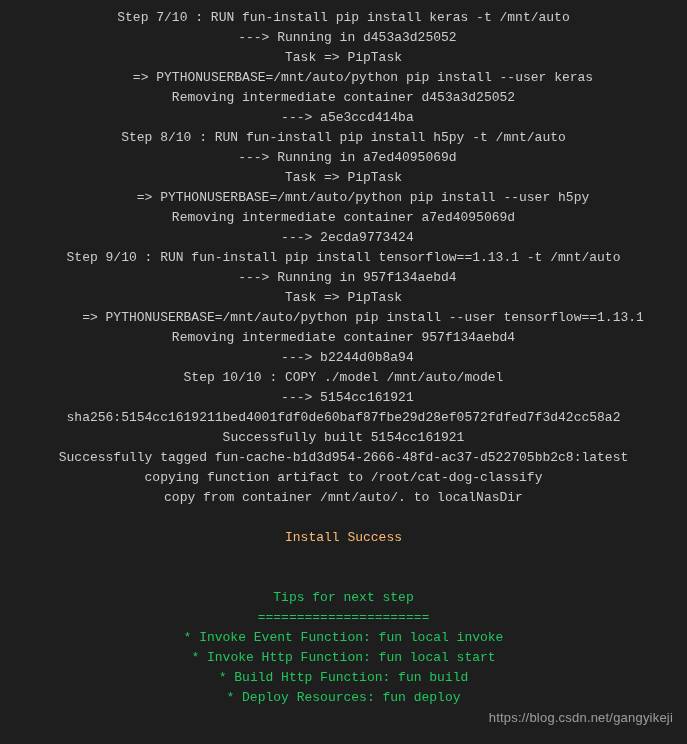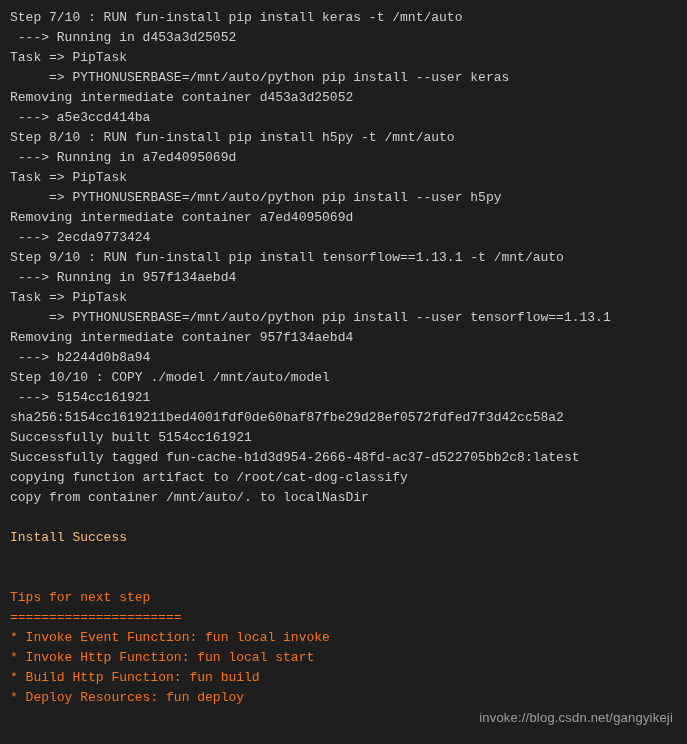--- a/index.html
+++ b/index.html
@@ -11,31 +11,31 @@
     font-size: 13px;
     line-height: 20px;
     color: #cccccc;
     padding: 8px 10px;
     overflow: hidden;
     position: relative;
   }
   .terminal {
     white-space: pre;
   }
-  .line { display: block; }
-  .yellow { color: #f97316; }
+  .line { display: block; text-align: center; }
+  .yellow { color: #22c55e; }
   .green { color: #fdba74; }
   .watermark {
     position: absolute;
     bottom: 16px;
     right: 14px;
     color: rgba(255,255,255,0.55);
     font-family: Arial, sans-serif;
     font-size: 13px;
     letter-spacing: 0.2px;
   }
 </style>
 </head>
 <body>
 
 <div class="terminal" id="terminal-output"><span class="line">Step 7/10 : RUN fun-install pip install keras -t /mnt/auto</span><span class="line"> ---&gt; Running in d453a3d25052</span><span class="line">Task =&gt; PipTask</span><span class="line">     =&gt; PYTHONUSERBASE=/mnt/auto/python pip install --user keras</span><span class="line">Removing intermediate container d453a3d25052</span><span class="line"> ---&gt; a5e3ccd414ba</span><span class="line">Step 8/10 : RUN fun-install pip install h5py -t /mnt/auto</span><span class="line"> ---&gt; Running in a7ed4095069d</span><span class="line">Task =&gt; PipTask</span><span class="line">     =&gt; PYTHONUSERBASE=/mnt/auto/python pip install --user h5py</span><span class="line">Removing intermediate container a7ed4095069d</span><span class="line"> ---&gt; 2ecda9773424</span><span class="line">Step 9/10 : RUN fun-install pip install tensorflow==1.13.1 -t /mnt/auto</span><span class="line"> ---&gt; Running in 957f134aebd4</span><span class="line">Task =&gt; PipTask</span><span class="line">     =&gt; PYTHONUSERBASE=/mnt/auto/python pip install --user tensorflow==1.13.1</span><span class="line">Removing intermediate container 957f134aebd4</span><span class="line"> ---&gt; b2244d0b8a94</span><span class="line">Step 10/10 : COPY ./model /mnt/auto/model</span><span class="line"> ---&gt; 5154cc161921</span><span class="line">sha256:5154cc1619211bed4001fdf0de60baf87fbe29d28ef0572fdfed7f3d42cc58a2</span><span class="line">Successfully built 5154cc161921</span><span class="line">Successfully tagged fun-cache-b1d3d954-2666-48fd-ac37-d522705bb2c8:latest</span><span class="line">copying function artifact to /root/cat-dog-classify</span><span class="line">copy from container /mnt/auto/. to localNasDir</span><span class="line">&nbsp;</span><span class="line green">Install Success</span><span class="line">&nbsp;</span><span class="line">&nbsp;</span><span class="line yellow">Tips for next step</span><span class="line yellow">======================</span><span class="line yellow">* Invoke Event Function: fun local invoke</span><span class="line yellow">* Invoke Http Function: fun local start</span><span class="line yellow">* Build Http Function: fun build</span><span class="line yellow">* Deploy Resources: fun deploy</span></div>
 
-<div class="watermark">invoke://blog.csdn.net/gangyikeji</div>
+<div class="watermark">https://blog.csdn.net/gangyikeji</div>
 
 </body></html>

